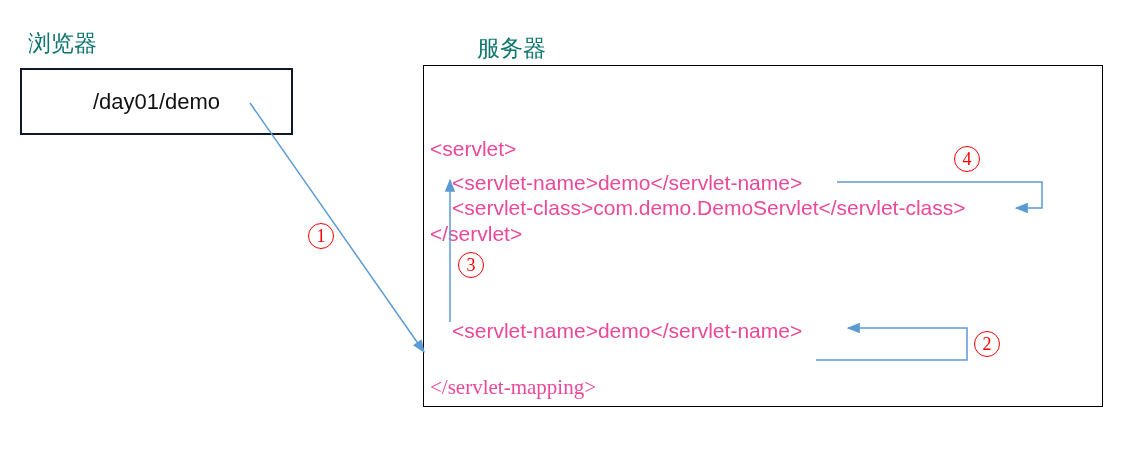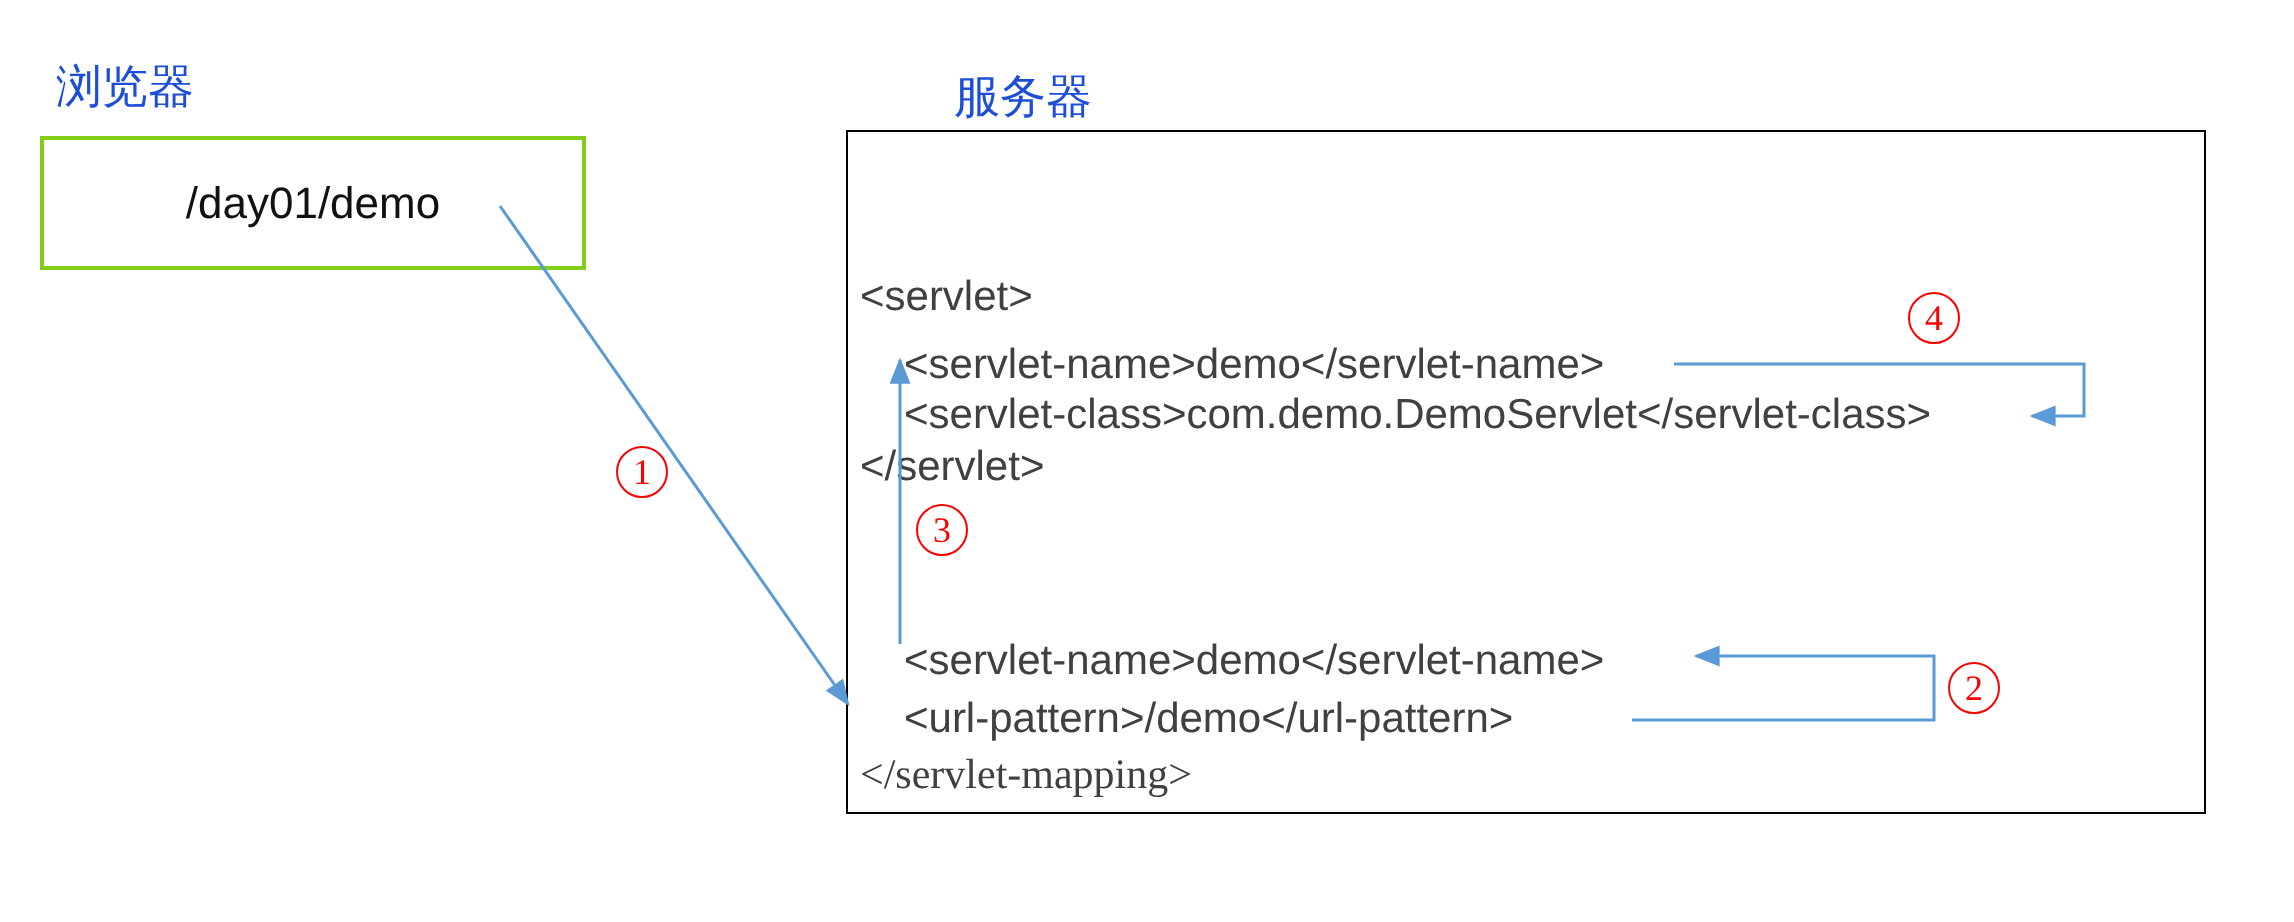--- a/index.html
+++ b/index.html
@@ -8,34 +8,34 @@
     width: 1147px;
     height: 461px;
     background: #ffffff;
     overflow: hidden;
     font-family: "Liberation Sans", "DejaVu Sans", sans-serif;
     color: #1f1f1f;
   }
   
   .zone-label {
     position: absolute;
-    color: #1d4ed8;
+    color: #0f766e;
     font-family: "Liberation Serif", "DejaVu Serif", serif;
     font-size: 23px;
     white-space: nowrap;
   }
   .browser-label { left: 28px; top: 28px; }
   .server-label  { left: 477px; top: 33px; }
 
   
   .browser-box {
     position: absolute;
     left: 20px; top: 68px;
     width: 273px; height: 67px;
-    border: 2px solid #84cc16;
+    border: 2px solid #0f172a;
     box-sizing: border-box;
     display: flex; align-items: center; justify-content: center;
   }
   .request-path { font-size: 22px; color: #111; }
 
   
   .server-box {
     position: absolute;
     left: 423px; top: 65px;
     width: 680px; height: 342px;
@@ -47,21 +47,21 @@
     position: absolute;
     left: 431px; top: 78px;
     font-size: 22px;
     white-space: nowrap;
   }
 
   .code-line {
     position: absolute;
     font-size: 21px;
     white-space: pre;
-    color: #404040;
+    color: #ec4899;
   }
   .cl0 { left: 430px; top: 137px; }
   .cl1 { left: 452px; top: 171px; }
   .cl2 { left: 452px; top: 196px; }
   .cl3 { left: 430px; top: 222px; }
   .cl4 { left: 430px; top: 290px; }
   .cl5 { left: 452px; top: 319px; }
   .cl6 { left: 452px; top: 348px; }
   .cl7 { left: 430px; top: 375px; font-family: Liberation Serif, serif; }
 
@@ -104,21 +104,20 @@
   </div>
 
   <div class="server-box"></div>
 
 
   <div class="code-line cl0">&lt;servlet&gt;</div>
   <div class="code-line cl1">&lt;servlet-name&gt;demo&lt;/servlet-name&gt;</div>
   <div class="code-line cl3">&lt;/servlet&gt;</div>
   <div class="code-line cl2">&lt;servlet-class&gt;com.demo.DemoServlet&lt;/servlet-class&gt;</div>
   <div class="code-line cl5">&lt;servlet-name&gt;demo&lt;/servlet-name&gt;</div>
-  <div class="code-line cl6">&lt;url-pattern&gt;/demo&lt;/url-pattern&gt;</div>
   <div class="code-line cl7">&lt;/servlet-mapping&gt;</div>
 
   <svg class="connectors" viewBox="0 0 1147 461" xmlns="http://www.w3.org/2000/svg">
     <defs>
       <marker id="arr" viewBox="0 0 10 8" refX="9" refY="4" markerWidth="9" markerHeight="7" orient="auto-start-reverse">
         <path d="M0,0 L10,4 L0,8 Z" fill="#5B9BD5"></path>
       </marker>
     </defs>
 
     <path d="M 250 103 L 424 352" fill="none" stroke="#5B9BD5" stroke-width="1.5" marker-end="url(#arr)"></path>

